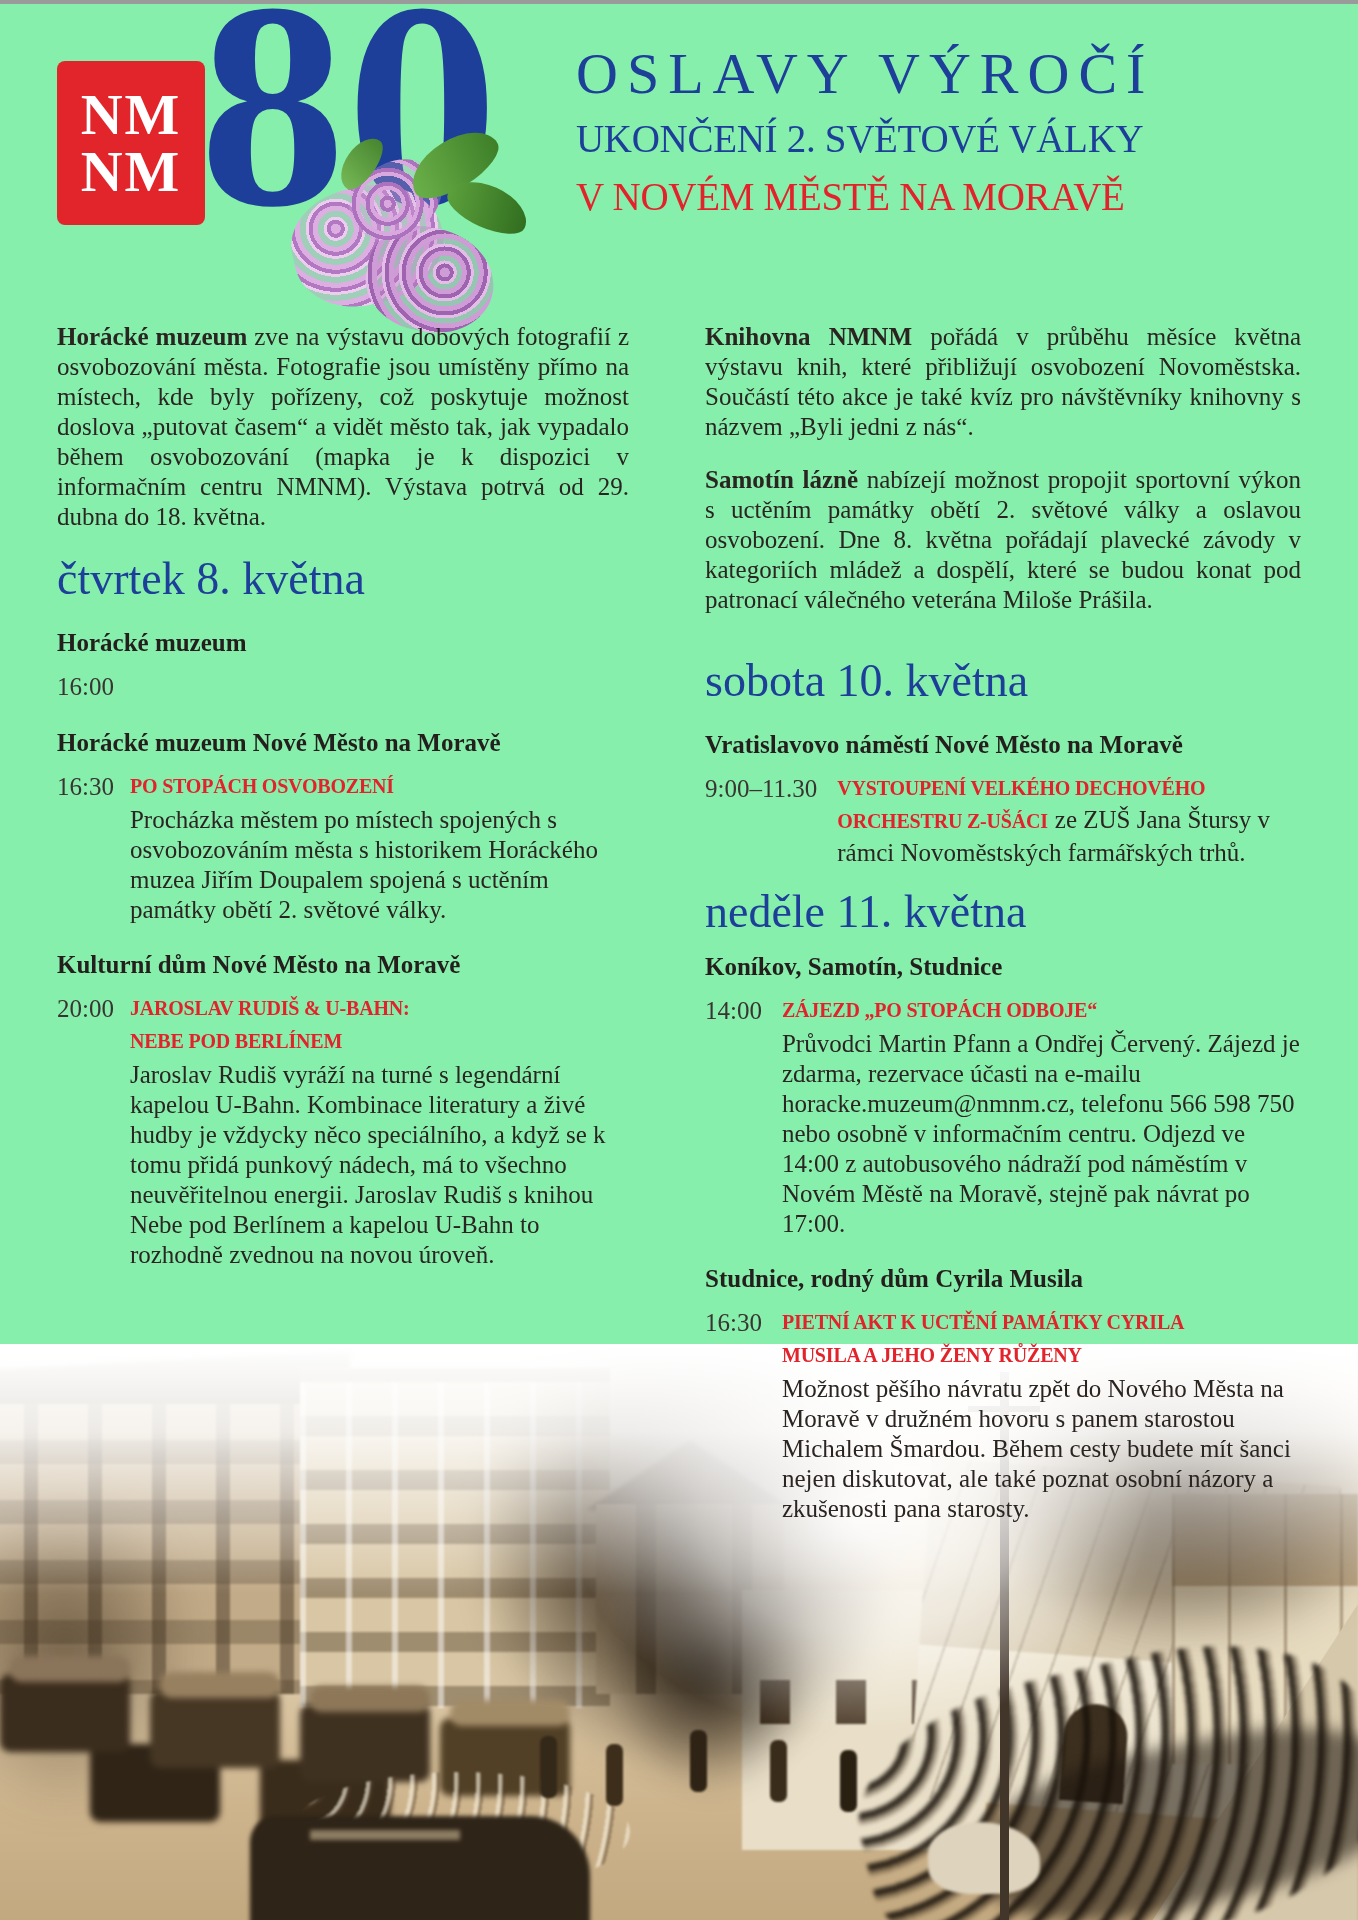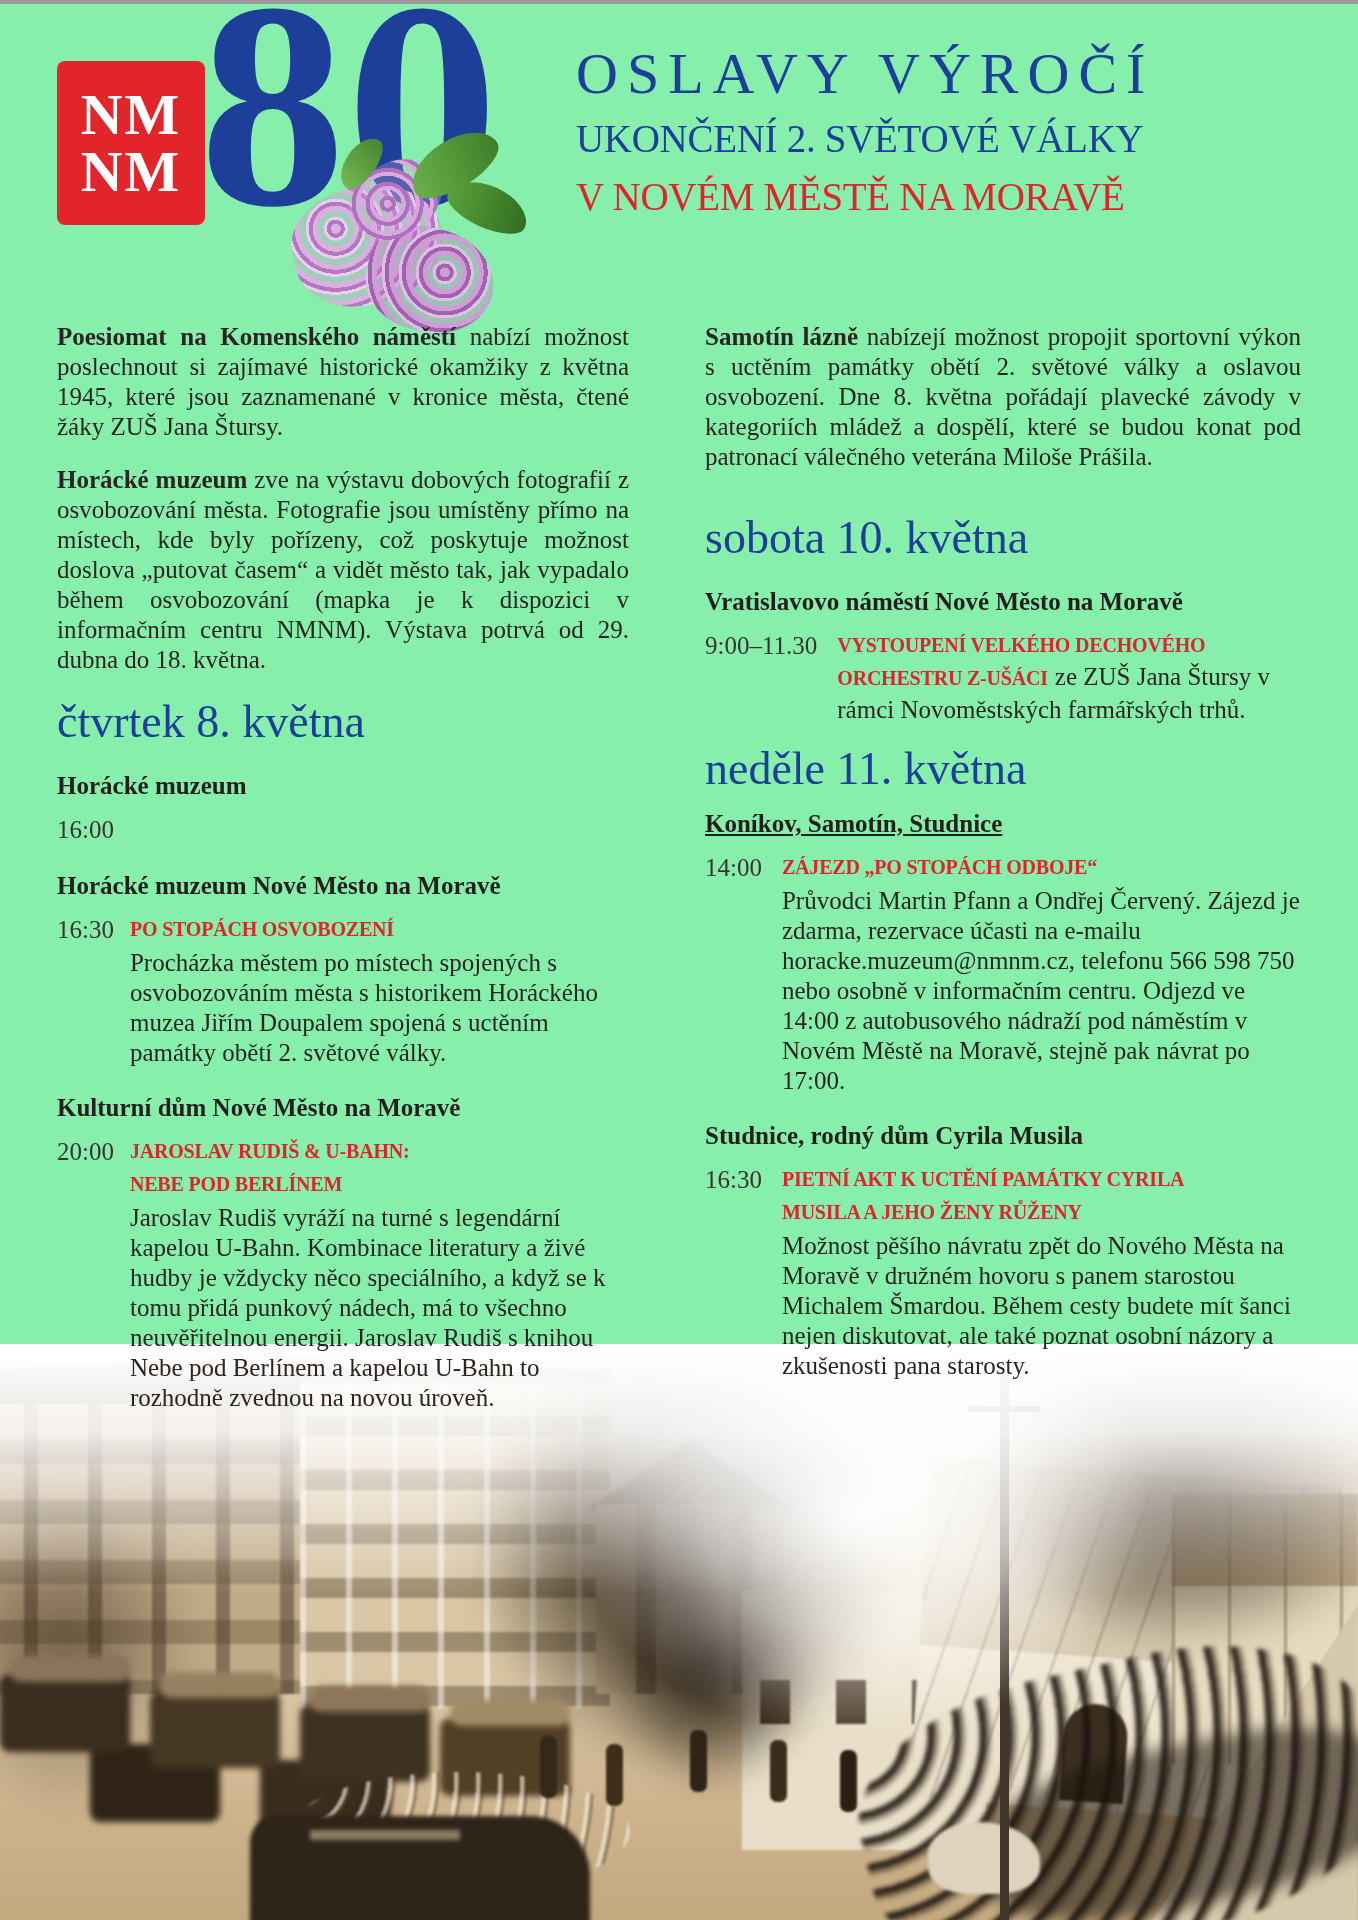--- a/index.html
+++ b/index.html
@@ -48,21 +48,21 @@
   .col { position:absolute; top:318px; z-index:5; }
   .col-left  { left:57px;  width:572px; }
   .col-right { left:705px; width:596px; }
   .para { font-size:25px; line-height:30px; text-align:justify; margin:0 0 23px 0; }
   .para b { font-weight:700; }
   .day-heading { font-size:46px; line-height:48px; font-weight:400; color:#1d3f99; margin:0; }
   .col-left  .day-heading { margin-top:12px; }
   .mt-sat { margin-top:42px; }
   .mt-sun { margin-top:20px; }
   .venue { font-size:25px; line-height:30px; font-weight:700; color:#241f1c; margin:25px 0 0 0; }
-  .venue.tight { margin-top:16px;text-decoration:underline; }
+  .venue.tight { margin-top:16px; }
   .event { display:flex; gap:16px; margin-top:12px; }
   .col-right .event { gap:20px; }
   .event .time { flex:none; font-size:25px; line-height:33px; color:#393431; }
   .event .ebody { flex:1; font-size:25px; line-height:30px; }
   .etitle { color:#e3232b; font-weight:700; font-size:20px; line-height:33px;
             letter-spacing:-.2px; white-space:pre-line; }
   .after { margin-left:7px; }
   .desc { margin-top:2px; text-align:left; }
   
   .photo { position:absolute; left:0; top:1340px; width:1358px; height:580px; z-index:1; overflow:hidden; }
@@ -151,21 +151,20 @@
     <div class="blob blob3"></div>
     <div class="leaf leaf1"></div>
     <div class="leaf leaf2"></div>
     <div class="leaf leaf3"></div>
   </div>
   <div class="title-line t1">OSLAVY VÝROČÍ</div>
   <div class="title-line t2">UKONČENÍ 2. SVĚTOVÉ VÁLKY</div>
   <div class="title-line t3">V NOVÉM MĚSTĚ NA MORAVĚ</div>
 
   <div class="col col-left">
-    <p class="para"><b>Poesiomat na Komenského náměstí</b> <span>nabízí možnost poslechnout si zajímavé historické okamžiky z května 1945, které jsou zaznamenané v kronice města, čtené žáky ZUŠ Jana Štursy.</span></p>
     <p class="para"><b>Horácké muzeum</b> <span>zve na výstavu dobových fotografií z osvobozování města. Fotografie jsou umístěny přímo na místech, kde byly pořízeny, což poskytuje možnost doslova „putovat časem“ a vidět město tak, jak vypadalo během osvobozování (mapka je k dispozici v informačním centru NMNM). Výstava potrvá od 29. dubna do 18. května.</span></p>
 
     <h2 class="day-heading">čtvrtek 8. května</h2>
 
     <div class="venue">Horácké muzeum</div>
     <div class="event">
       <div class="time">16:00</div>
     </div>
 
     <div class="venue">Horácké muzeum Nové Město na Moravě</div>
@@ -182,20 +181,21 @@
       <div class="time">20:00</div>
       <div class="ebody">
         <span class="etitle">JAROSLAV RUDIŠ &amp; U-BAHN:
 NEBE POD  BERLÍNEM</span>
         <div class="desc">Jaroslav Rudiš vyráží na turné s legendární kapelou U-Bahn. Kombinace literatury a živé hudby je vždycky něco speciálního, a když se k tomu přidá punkový nádech, má to všechno neuvěřitelnou energii. Jaroslav Rudiš s knihou Nebe pod Berlínem a kapelou U-Bahn to rozhodně zvednou na novou úroveň.</div>
       </div>
     </div>
   </div>
 
   <div class="col col-right">
+    <p class="para"><b>Knihovna NMNM</b> <span>pořádá v průběhu měsíce května výstavu knih, které přibližují osvobození Novoměstska. Součástí této akce je také kvíz pro návštěvníky knihovny s názvem „Byli jedni z nás“.</span></p>
     <p class="para"><b>Samotín lázně</b> <span>nabízejí možnost propojit sportovní výkon s uctěním památky obětí 2. světové války a oslavou osvobození. Dne 8. května pořádají plavecké závody v kategoriích mládež a dospělí, které se budou konat pod patronací válečného veterána Miloše Prášila.</span></p>
 
     <h2 class="day-heading mt-sat">sobota 10. května</h2>
 
     <div class="venue">Vratislavovo náměstí Nové Město na Moravě</div>
     <div class="event">
       <div class="time">9:00–11.30</div>
       <div class="ebody">
         <span class="etitle">VYSTOUPENÍ VELKÉHO DECHOVÉHO
 ORCHESTRU Z-UŠÁCI</span><span class="after">ze ZUŠ Jana Štursy v rámci Novoměstských farmářských trhů.</span>

